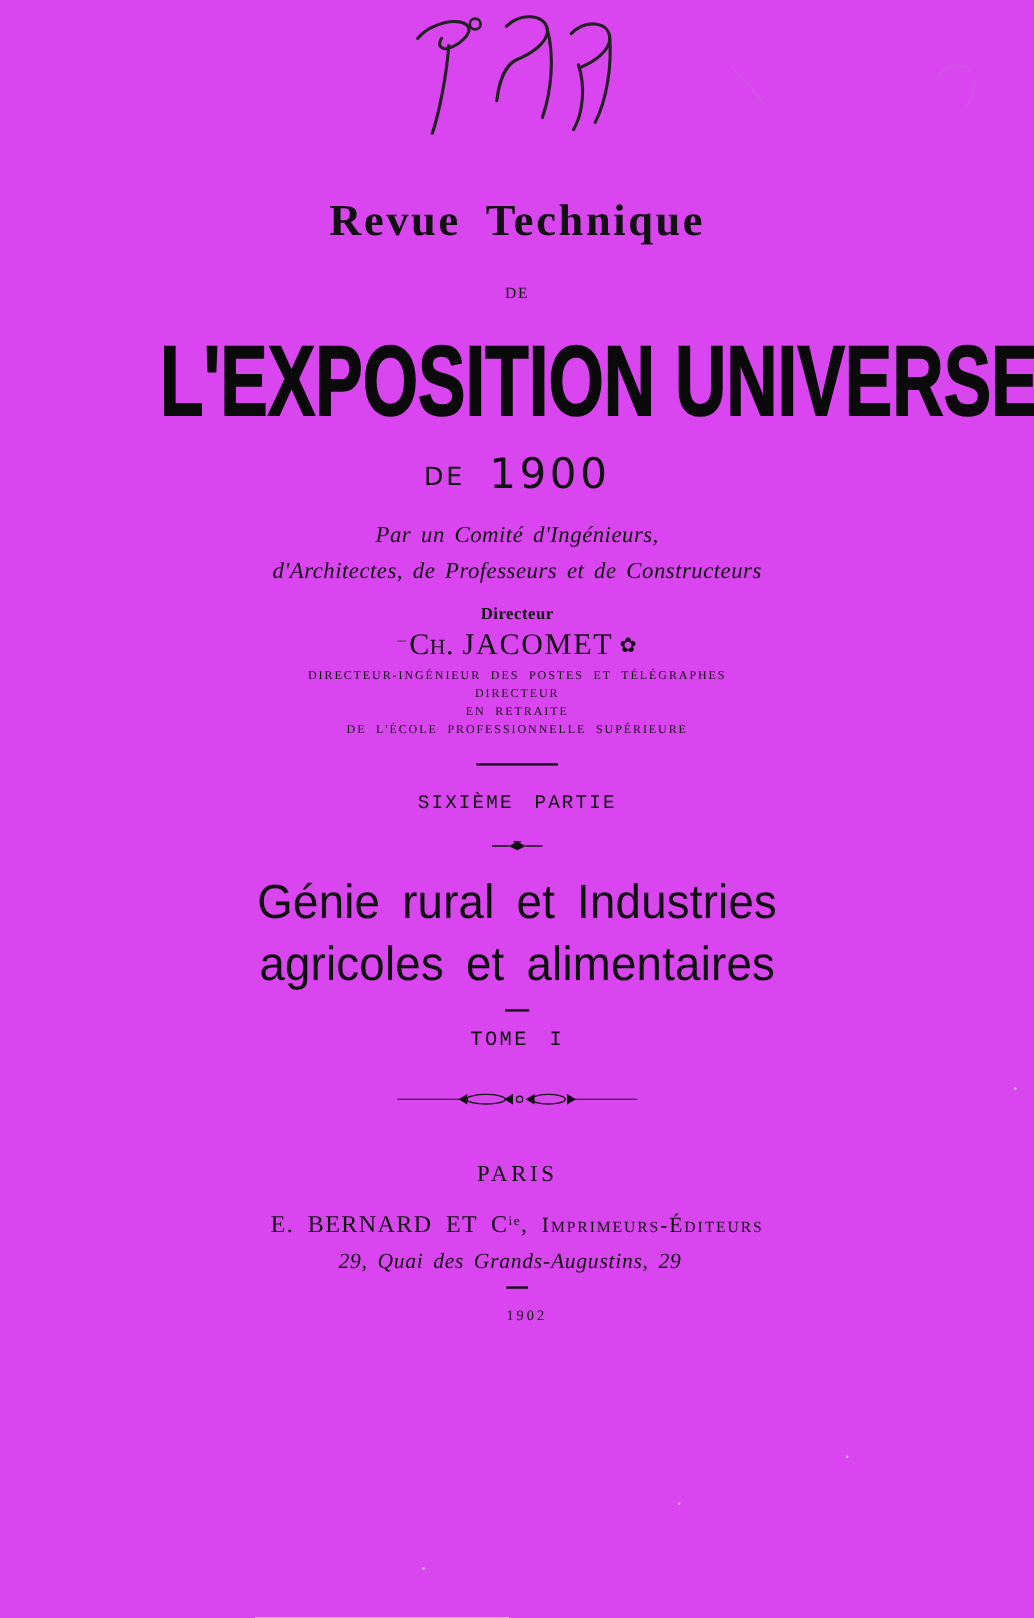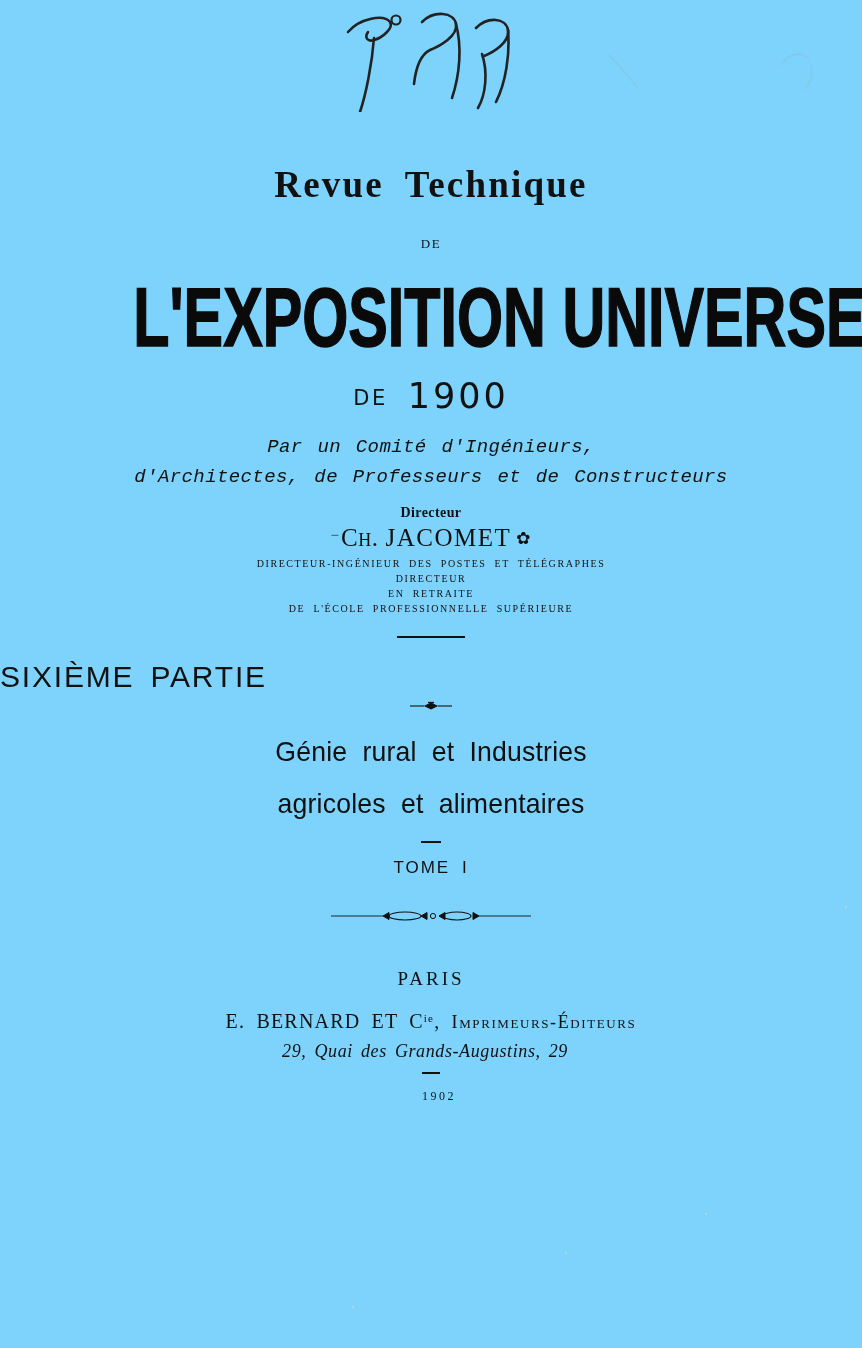--- a/index.html
+++ b/index.html
@@ -6,21 +6,21 @@
   html, body {
     margin: 0;
     padding: 0;
     background: #ffffff;
   }
   .page {
     position: relative;
     width: 862px;
     height: 1348px;
     margin: 0 auto;
-    background: #7dd3fc;
+    background: #d946ef;
     color: #111111;
     font-family: "Liberation Serif", "DejaVu Serif", serif;
     overflow: hidden;
   }
 
   
   .shelfmark {
     position: absolute;
     left: 330px;
     top: 2px;
@@ -98,21 +98,21 @@
     font-size: 35px;
     letter-spacing: 3px;
     margin-left: 20px;
   }
 
   .committee {
     position: absolute;
     left: 0; right: 0;
     top: 432px;
     text-align: center;
-    font-family: Liberation Mono, monospace;
+    font-family: Liberation Serif, serif;
     font-style: italic;
     font-size: 19px;
     line-height: 30px;
     letter-spacing: 0.4px;
     word-spacing: 3px;
   }
 
   .director-label {
     position: absolute;
     left: 0; right: 0;
@@ -169,58 +169,59 @@
     position: absolute;
     left: 50%;
     transform: translateX(-50%);
     background: #111;
   }
 
   .part-title {
     position: absolute;
     left: 0; right: 0;
     top: 660px;
-    font-family: Liberation Sans, sans-serif;
-    font-size: 30px;
+    text-align: center;
+    font-family: Liberation Mono, monospace;
+    font-size: 16px;
     letter-spacing: 1.8px;
     word-spacing: 6px;
   }
 
   .ornament-small {
     position: absolute;
     left: 50%;
     top: 697px;
     transform: translateX(-50%);
     width: 46px;
     height: 10px;
   }
 
   .subject-title {
     position: absolute;
     left: 0; right: 0;
     top: 726px;
     text-align: center;
     font-family: "Liberation Sans Narrow", "Liberation Sans", sans-serif;
-    font-size: 28px;
+    font-size: 40px;
     line-height: 52px;
     letter-spacing: 0.2px;
     word-spacing: 8px;
     color: #0f0f0f;
   }
   .subject-title .ln {
     display: block;
     transform: scaleX(0.95);
   }
 
   .tome {
     position: absolute;
     left: 0; right: 0;
     top: 858px;
     text-align: center;
-    font-family: Liberation Sans, sans-serif;
+    font-family: Liberation Mono, monospace;
     font-size: 17px;
     letter-spacing: 2px;
     word-spacing: 5px;
   }
 
   .ornament-rule {
     position: absolute;
     left: 50%;
     top: 908px;
     transform: translateX(-50%);

